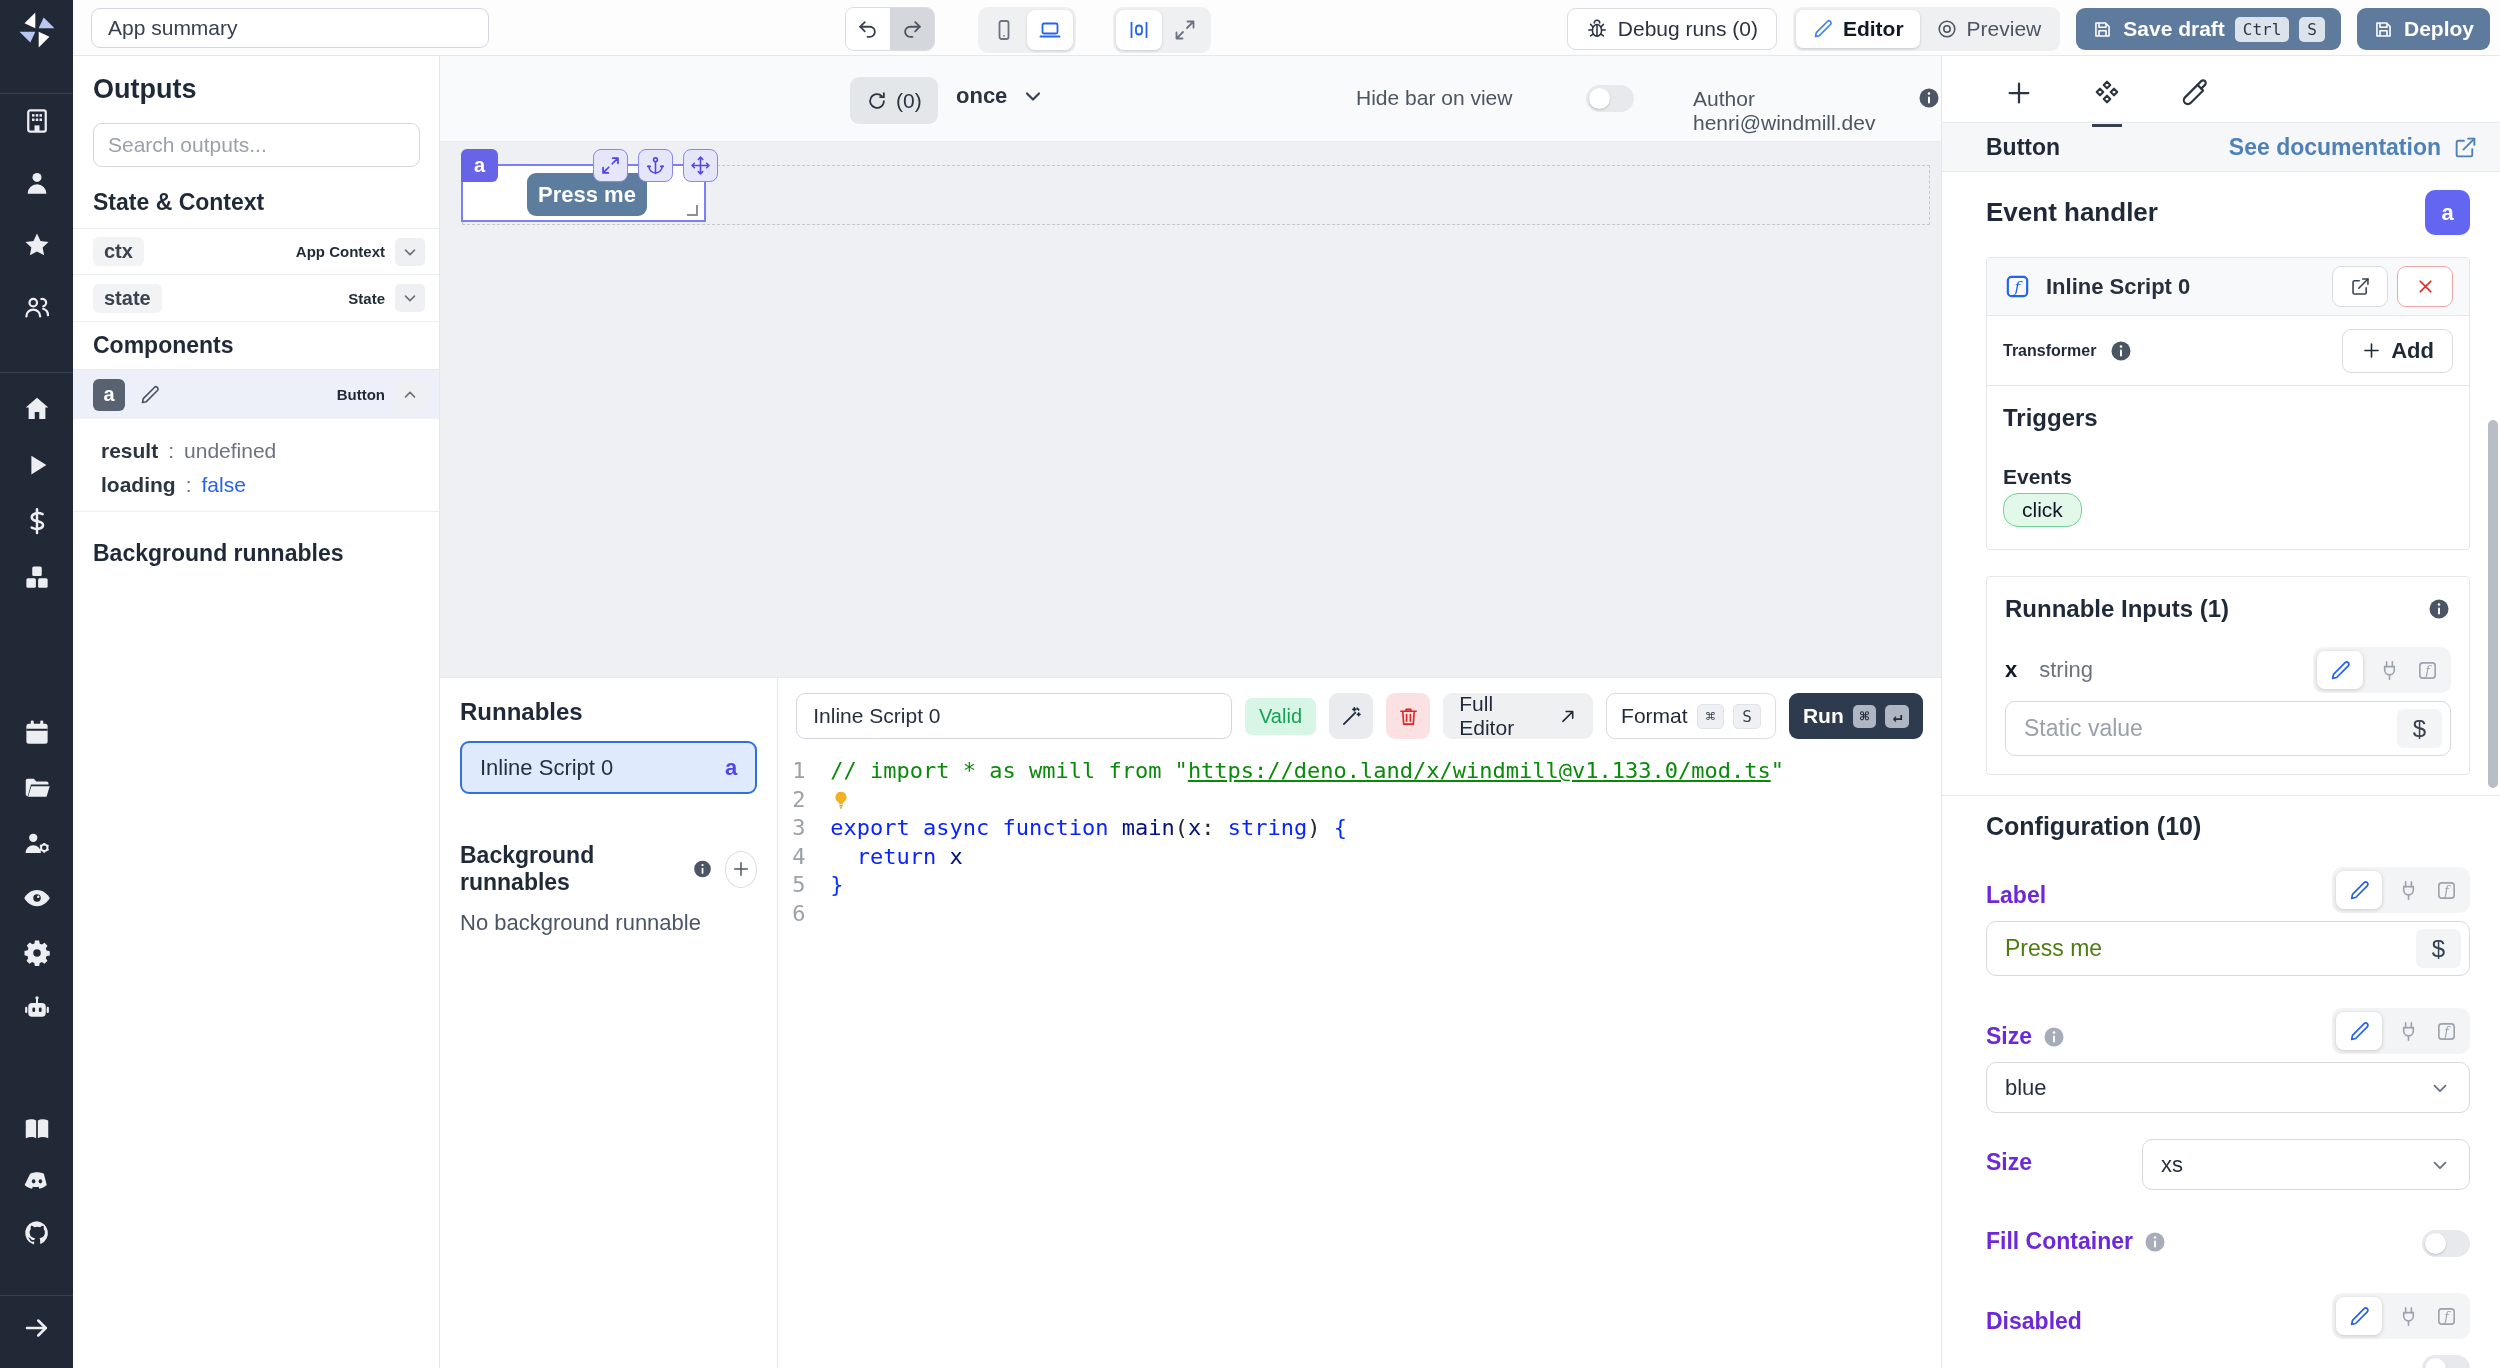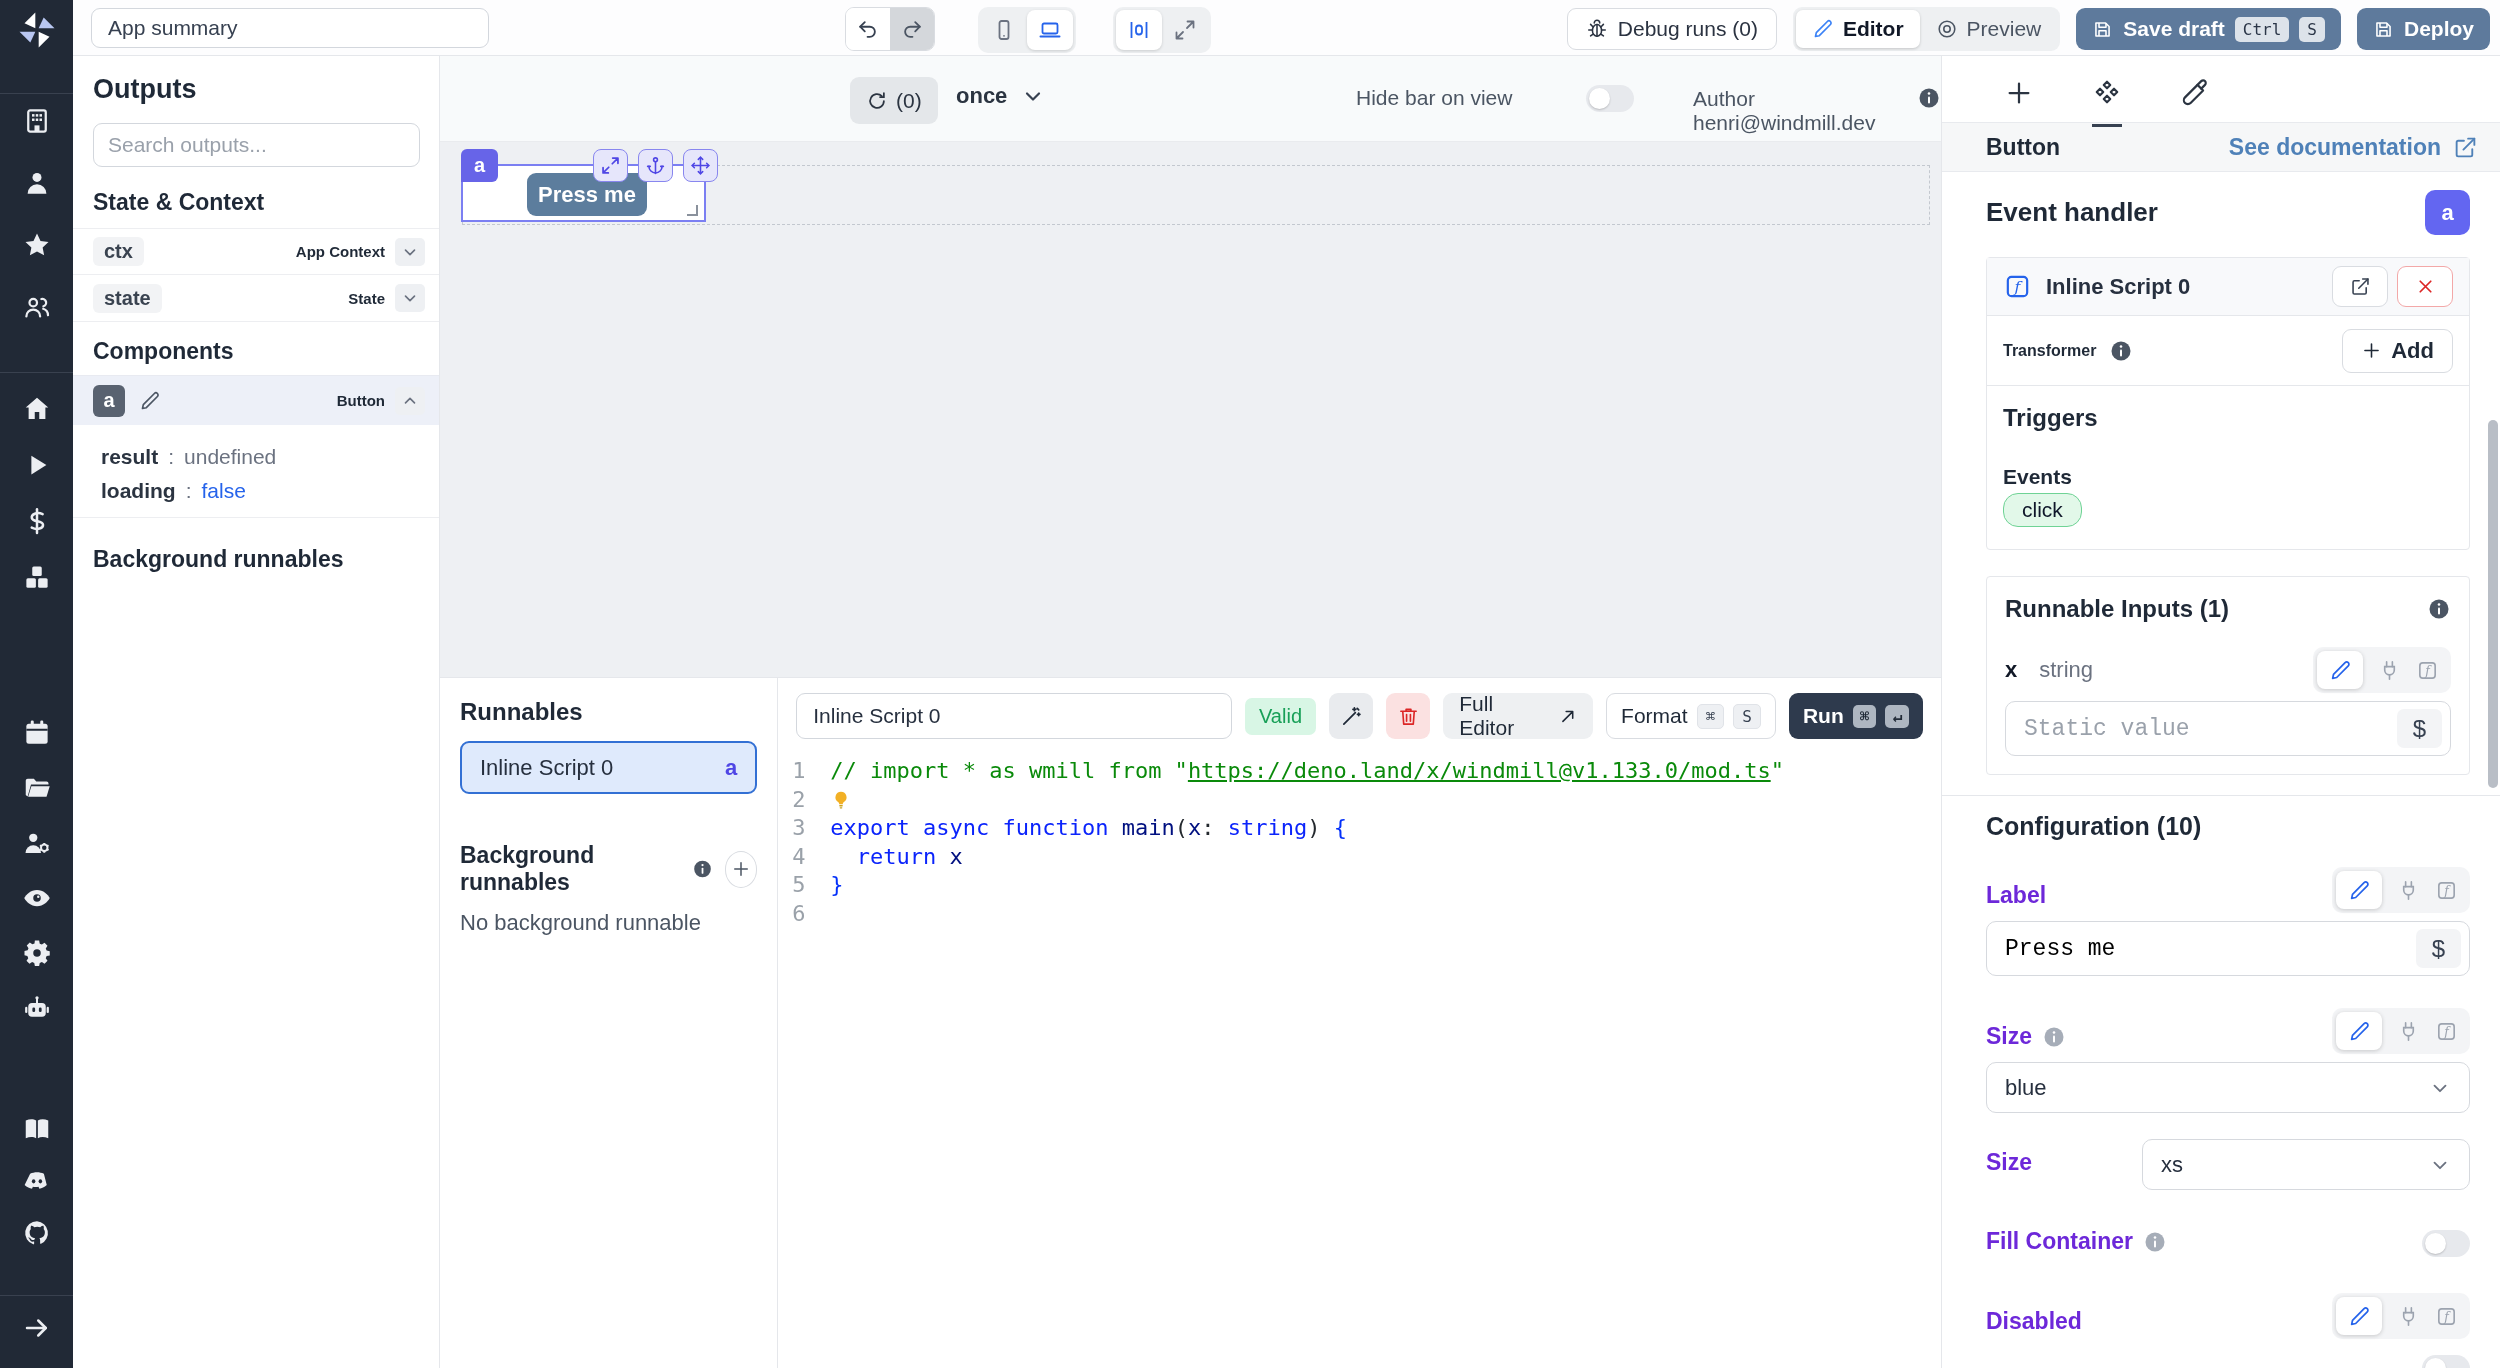--- a/index.html
+++ b/index.html
@@ -162,21 +162,21 @@
   .ri-head { display:flex; align-items:center; }
   .ri-title { font-size:24px; font-weight:700; color:#1f2937; }
   .field-row { margin-top:24px; display:flex; align-items:center; }
   .fname { font-size:22px; font-weight:700; color:#111827; }
   .ftype { margin-left:22px; font-size:22px; color:#6b7280; }
   .seg { margin-left:auto; display:flex; align-items:center; gap:15px; background:#f3f4f6; border-radius:10px; padding:4px 12px 4px 4px; height:46px; }
   .seg .on { width:46px; height:38px; background:#fff; border-radius:8px; box-shadow:0 1px 4px rgba(0,0,0,.18); display:flex; align-items:center; justify-content:center; color:#2563eb; cursor:pointer; }
   .seg .off { color:#9ca3af; display:flex; align-items:center; cursor:pointer; }
   .seg svg { width:23px; height:23px; }
   .input-wrap { position:relative; margin-top:8px; }
-  .input-wrap input { width:100%; height:55px; border:1px solid #d6d9de; border-radius:10px; padding:0 66px 0 18px; font-size:23px; color:#000000; background:#fff; font-family:Liberation Mono, monospace; }
+  .input-wrap input { width:100%; height:55px; border:1px solid #d6d9de; border-radius:10px; padding:0 66px 0 18px; font-size:23px; color:#4d7c0f; background:#fff; font-family:Liberation Sans, sans-serif; }
   .input-wrap input::placeholder, #search-outputs::placeholder { color:#9aa1ab; }
   .dollar { position:absolute; right:9px; top:8px; width:45px; height:39px; background:#f3f4f6; border-radius:7px; display:flex; align-items:center; justify-content:center; font-size:24px; color:#374151; cursor:pointer; }
   .rp-div { margin:20px -30px 0 -44px; border-top:1px solid #e5e7eb; }
   .cfg-title { margin-top:16px; font-size:25px; font-weight:700; color:#1f2937; }
   .cfg-group { margin-top:26px; }
   .cfg-lblrow { display:flex; align-items:flex-end; }
   .cfg-lbl { font-size:23px; font-weight:700; color:#6d28d9; display:flex; align-items:center; gap:10px; padding-bottom:4px; }
   .select { margin-top:8px; height:51px; border:1px solid #d6d9de; border-radius:10px; display:flex; align-items:center; padding:0 18px; font-size:22px; color:#27303f; background:#fff; cursor:pointer; }
   .select svg { margin-left:auto; width:22px; height:22px; color:#6b7280; }
   .size-row { margin-top:26px; display:flex; align-items:center; }
@@ -457,21 +457,21 @@
         <span class="okey">state</span>
         <span class="otype">State</span>
         <span class="chev-sq">
             <svg viewBox="0 0 24 24" fill="none" stroke="currentColor" stroke-width="2.2" stroke-linecap="round" stroke-linejoin="round">
               <path d="M6 9.5l6 6 6-6"></path>
             </svg>
           </span>
       </div>
     </div>
     <div class="op-pad">
-        <div class="op-sub" style="margin-top:16px">Components</div>
+        <div class="op-sub" style="margin-top:10px">Components</div>
       </div>
     <div class="comp-row">
       <span class="badge-a-dark">a</span>
       <span class="pencil"><svg viewBox="0 0 24 24" fill="none" stroke="currentColor" stroke-width="1.8" stroke-linecap="round" stroke-linejoin="round">
             <path d="M16.8 3.8a2.3 2.3 0 0 1 3.3 3.3L8 19.3l-4.2.9.9-4.2Z"></path>
           </svg></span>
       <span class="otype">Button</span>
       <span class="chev-sq">
           <svg viewBox="0 0 24 24" fill="none" stroke="currentColor" stroke-width="2.2" stroke-linecap="round" stroke-linejoin="round">
             <path d="M6 14.5l6-6 6 6"></path>

